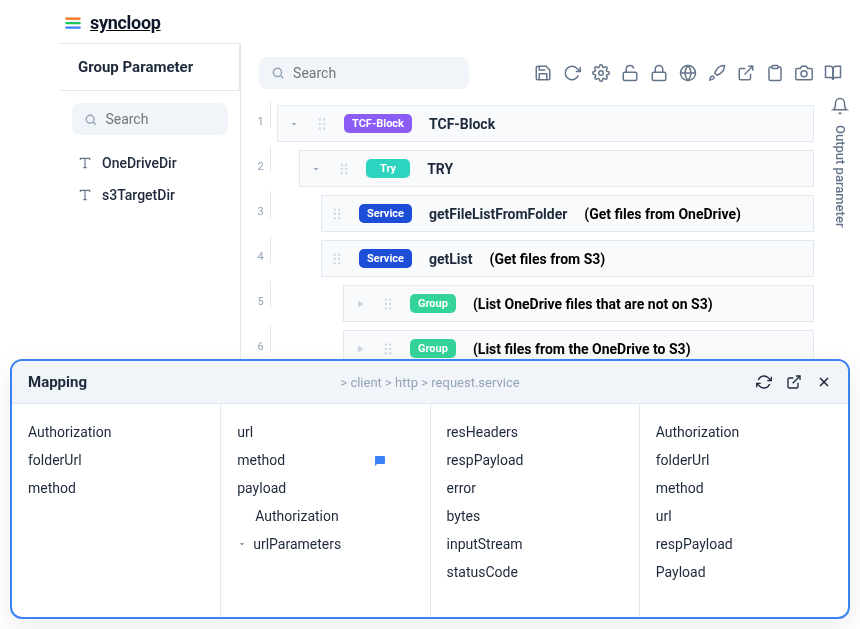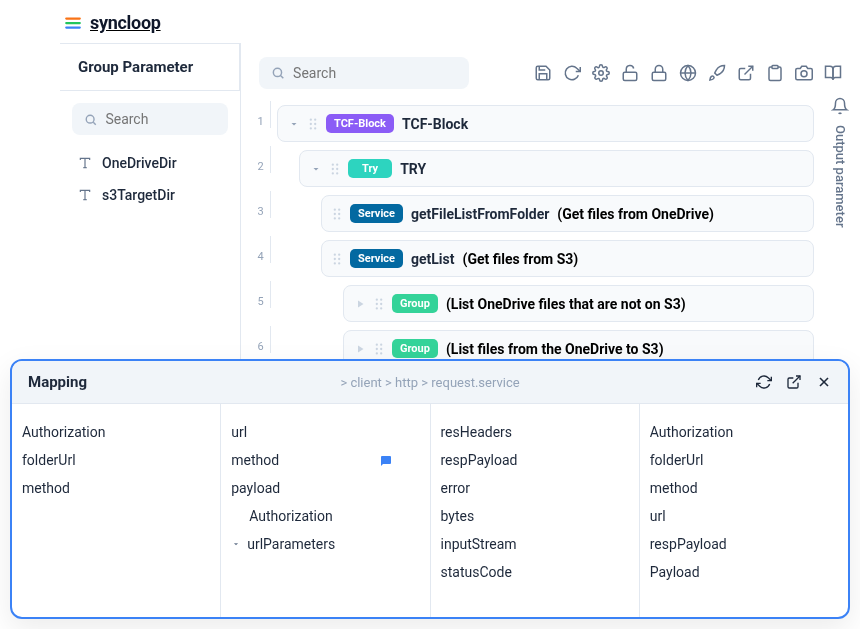--- a/index.html
+++ b/index.html
@@ -28,47 +28,47 @@
   .toolbar-icons span { width: 18px; height: 18px; display: inline-flex; align-items: center; justify-content: center; cursor: pointer; }
   
   .output-rail { position: absolute; right: 0; top: 36px; width: 40px; display: flex; flex-direction: column; align-items: center; gap: 10px; padding: 18px 0; }
   .output-label { writing-mode: vertical-rl; font-size: 13px; color: #64748b; font-weight: 500; }
   .bell-icon { width: 18px; height: 18px; color: #64748b; }
   
   .steps { padding-right: 46px; }
   .step-row { display: flex; align-items: flex-start; }
   .gutter { width: 20px; text-align: center; font-size: 11px; color: #94a3b8; padding-top: 14px; flex-shrink: 0; border-right: 1px solid #e2e8f0; }
   .step-content { flex: 1; padding: 4px 0 4px 6px; }
-  .card { background: #f8fafc; border: 1px solid #e2e8f0; border-radius: 8px; padding: 8px 10px; display: flex; align-items: center; gap: 8px; }
+  .card { background: #f8fafc; border: 1px solid #e2e8f0; border-radius: 0; padding: 8px 10px; display: flex; align-items: center; gap: 17px; }
   .card.nested1 { margin-left: 22px; }
   .card.nested2 { margin-left: 44px; }
   .card.nested3 { margin-left: 66px; }
   .chev { color: #94a3b8; cursor: pointer; display:inline-flex; }
   .chev svg { width: 12px; height: 12px; }
   .grip { color: #cbd5e1; cursor: grab; display:inline-flex; }
   .grip svg { width: 10px; height: 14px; }
   .playbtn { color:#cbd5e1; display:inline-flex; }
   .playbtn svg { width:12px; height:12px; }
   .tag { font-size: 11px; font-weight: 700; padding: 3px 8px; border-radius: 5px; color: #fff; }
   .tag-purple { background: #8b5cf6; }
   .tag-teal { background: #2dd4bf; padding: 3px 14px; }
-  .tag-service { background:#0369a1; }
+  .tag-service { background:#1d4ed8; }
   .tag-green { background: #34d399; }
   .card-label { font-weight: 700; font-size: 14px; color: #1e293b; }
   .card-desc { font-weight: 700; font-size: 14px; color: #000000; }
   
   
   .mapping-panel { position: absolute; left: 10px; right: 10px; bottom: 10px; height: 260px; background: #fff; border: 2px solid #3b82f6; border-radius: 12px; box-shadow: 0 10px 30px rgba(0,0,0,0.08); display: flex; flex-direction: column; overflow: hidden; }
   .mapping-header { background: #f1f5f9; padding: 12px 16px; display: flex; align-items: center; border-bottom: 1px solid #e2e8f0; }
   .mapping-title { font-weight: 700; font-size: 15px; color: #1e293b; }
   .breadcrumb { margin-left: auto; margin-right: auto; font-size: 13px; color: #94a3b8; position:absolute; left:50%; transform:translateX(-50%); }
   .mapping-actions { margin-left: auto; display: flex; gap: 14px; color: #1e293b; }
   .mapping-actions span { cursor: pointer; display:inline-flex; }
   .mapping-body { flex: 1; display: flex; }
-  .mapping-col { flex: 1; border-right: 1px solid #e2e8f0; padding: 14px 10px; overflow:hidden; }
+  .mapping-col { flex: 1; border-right: 1px solid #e2e8f0; padding: 14px 16px; overflow:hidden; }
   .mapping-col:last-child { border-right: none; }
   .mapping-item { font-size: 14px; color: #1e293b; padding: 6px 0; display: flex; align-items: center; gap: 6px; }
   .mapping-item.indent1 { padding-left: 18px; }
   .mapping-item .chev-sm { color: #64748b; display:inline-flex;}
   .mapping-item .chev-sm svg { width:10px; height:10px; }
   .dot-blue { width: 12px; height: 12px; margin-left: auto; margin-right: 28px; }
 </style>
 </head>
 <body>
 

